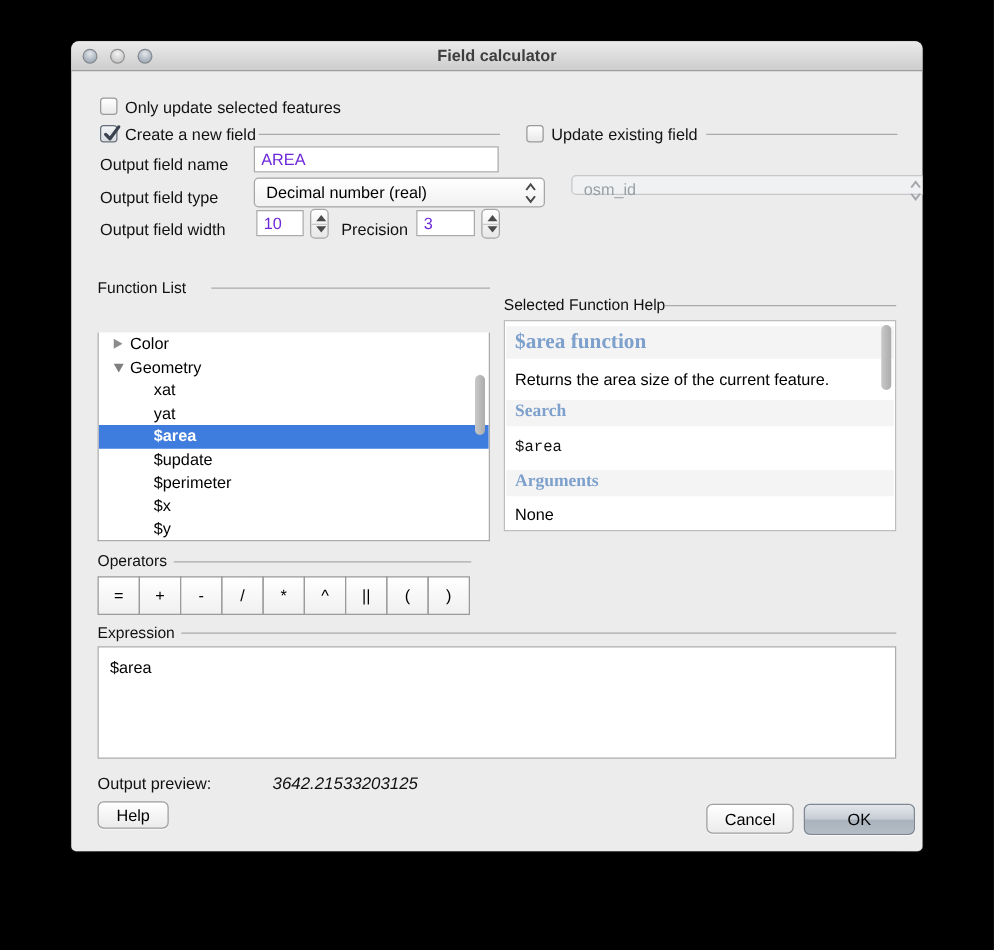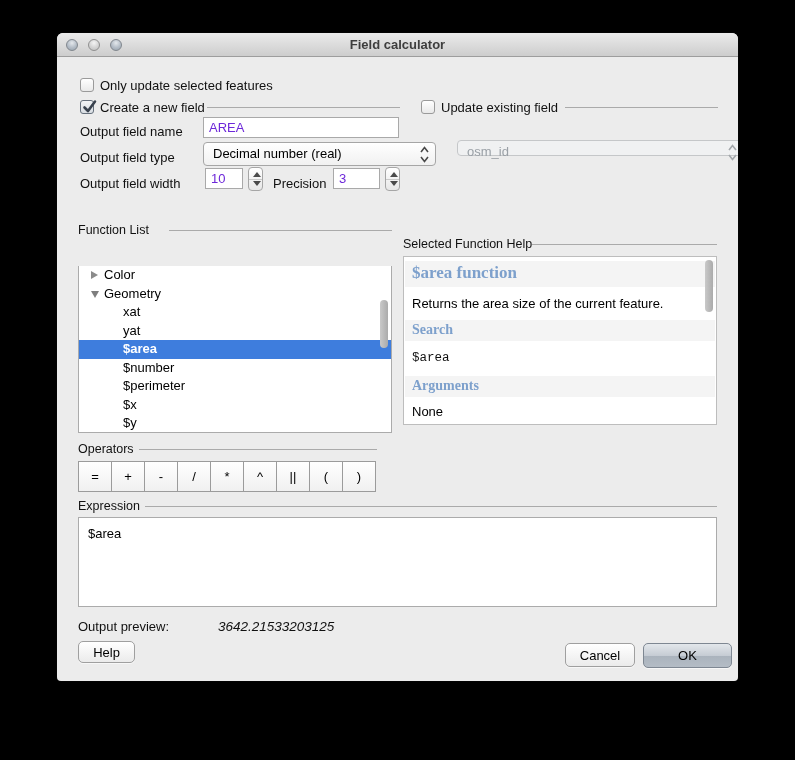--- a/index.html
+++ b/index.html
@@ -165,21 +165,21 @@
     <div class="trow child">
       <span class="tlabel">xat</span>
     </div>
     <div class="trow child">
       <span class="tlabel">yat</span>
     </div>
     <div class="trow child selected">
       <span class="tlabel">$area</span>
     </div>
     <div class="trow child">
-      <span class="tlabel">$number</span>
+      <span class="tlabel">$update</span>
     </div>
     <div class="trow child">
       <span class="tlabel">$perimeter</span>
     </div>
     <div class="trow child">
       <span class="tlabel">$x</span>
     </div>
     <div class="trow child">
       <span class="tlabel">$y</span>
     </div>

